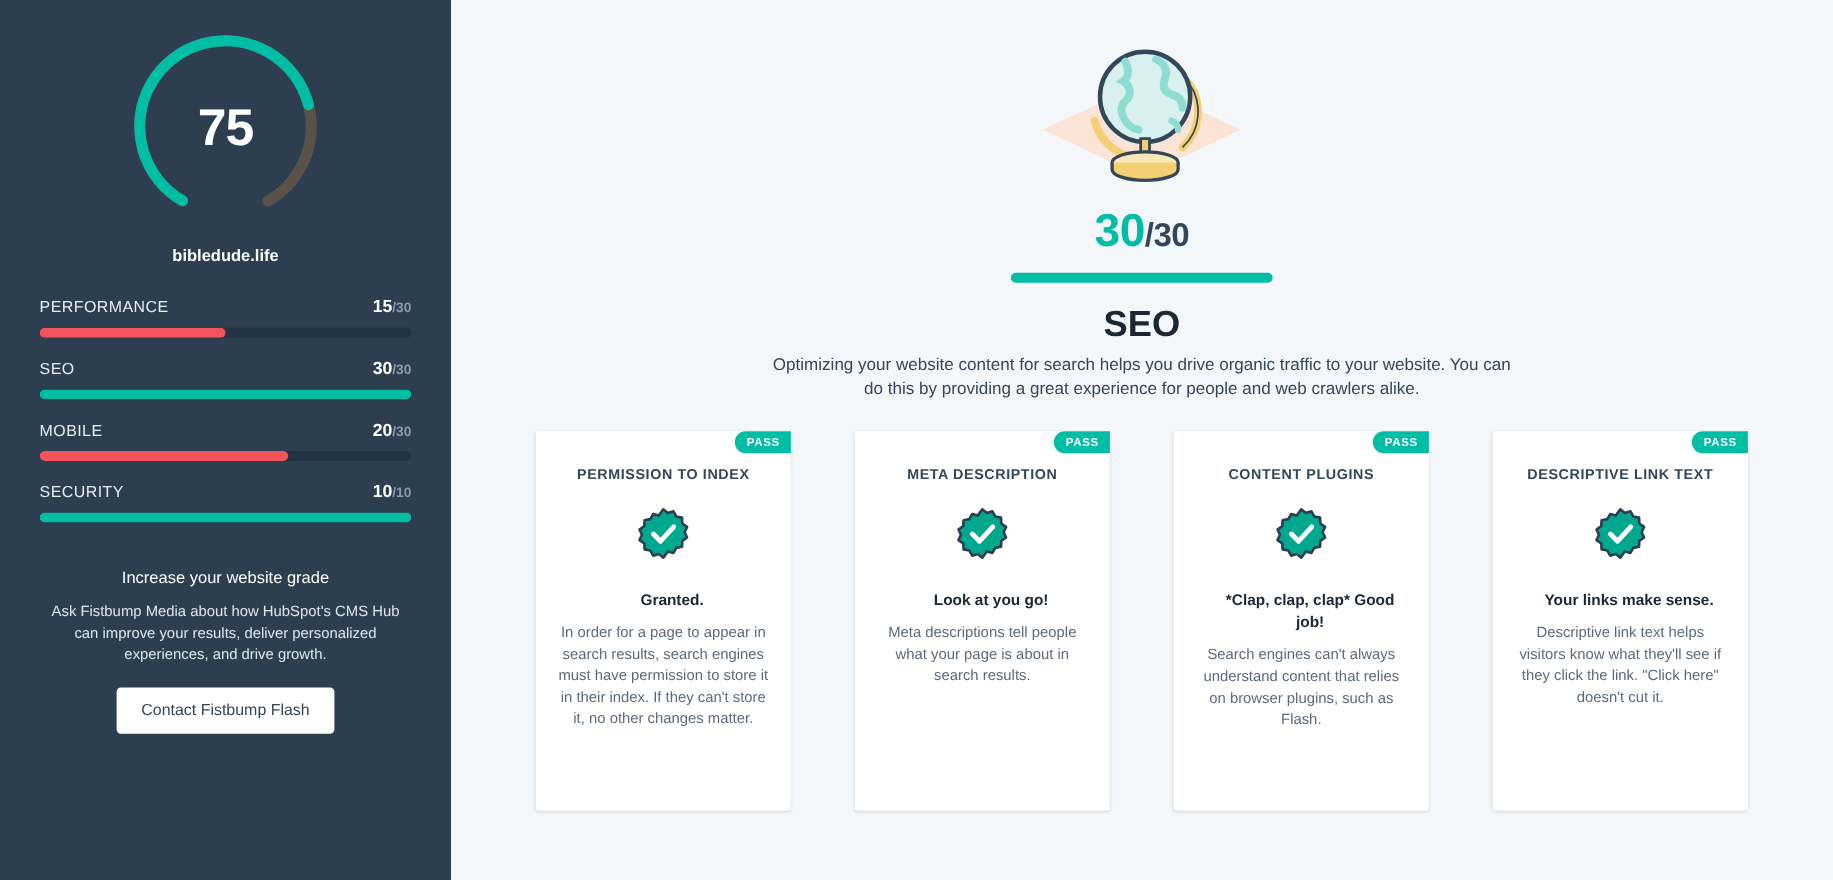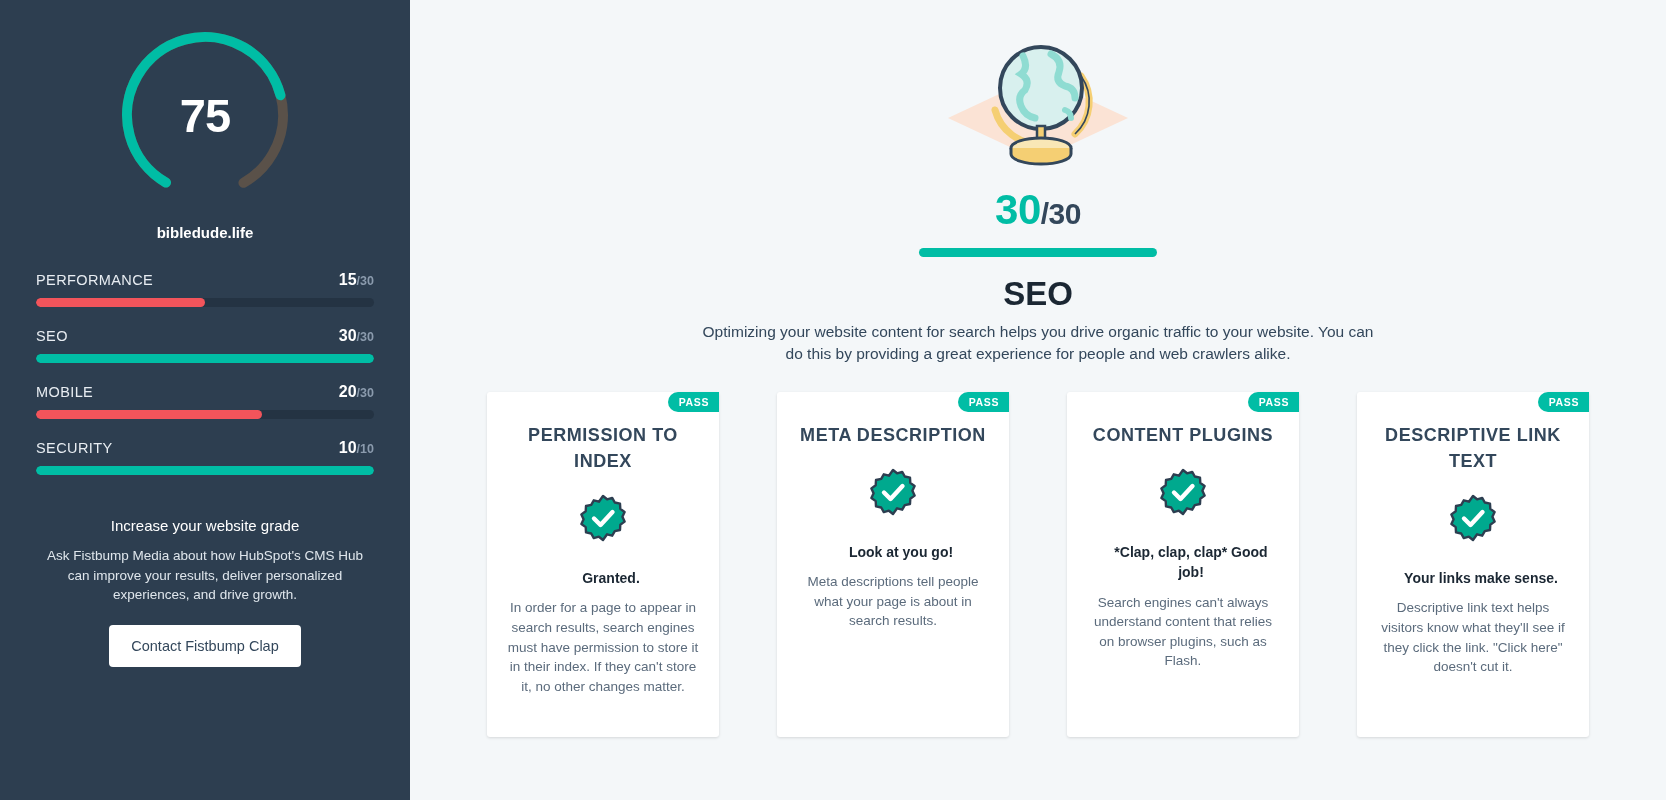--- a/index.html
+++ b/index.html
@@ -108,21 +108,21 @@
   }
   .pass-badge {
     position: absolute; top: 0; right: 0;
     background: #00bda5; color: #ffffff;
     font-size: 10.5px; font-weight: bold; letter-spacing: .6px;
     padding: 4px 10px 4px 11px;
     border-radius: 11px 0 0 11px;
     text-align: right;
   }
   .card-title {
-    margin-top: 4px; font-size: 18px; font-weight: bold;
+    margin-top: 4px; font-size: 13px; font-weight: bold;
     color: #33475b; letter-spacing: .55px; text-align: center;
     line-height: 1.45; text-transform: uppercase;
   }
   .card-icon { margin-top: 20px; width: 48px; height: 48px; }
   .card-icon svg { display: block; }
   .card-verdict {
     margin-top: 26px; font-size: 14px; font-weight: bold;
     color: #1b2733; text-align: center; line-height: 1.45; margin-left: 16px;
   }
   .card-body {
@@ -183,21 +183,21 @@
           </div>
           <div class="bar-track">
             <div class="bar-fill" style="width: 100%; background: rgb(0, 189, 165);"></div>
           </div>
         </div>
       </div>
 
     <div class="cta">
       <div class="cta-title">Increase your website grade</div>
       <div class="cta-body">Ask Fistbump Media about how HubSpot's CMS Hub can improve your results, deliver personalized experiences, and drive growth.</div>
-      <button class="cta-button">Contact Fistbump Clap</button>
+      <button class="cta-button">Contact Fistbump Flash</button>
     </div>
   </aside>
 
   <main class="main">
 
     <div class="hero-illustration">
       <svg viewBox="0 0 210 152" width="210" height="152">
         <polygon points="105,58 195,100 105,142 15,100" fill="#fbe3d5"></polygon>
         <path d="M148 58 a44 44 0 0 1 -6 58" fill="none" stroke="#f5cf73" stroke-width="7" stroke-linecap="round"></path>
         <path d="M148 58 a44 44 0 0 1 -6 58" fill="none" stroke="#33475b" stroke-width="1.6" fill-opacity="0"></path>

